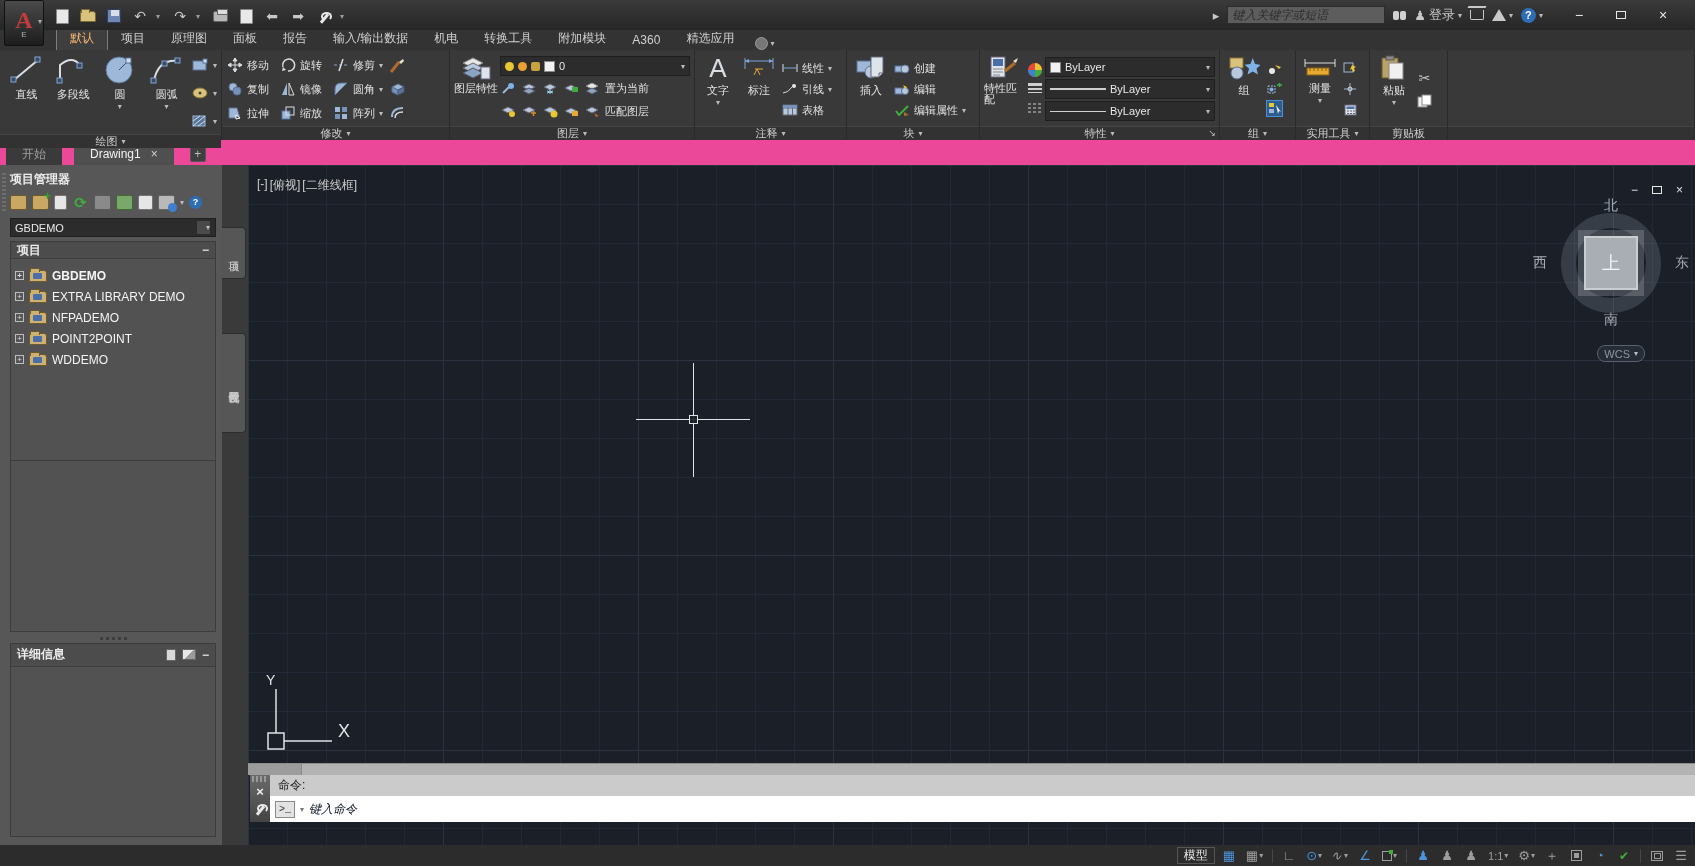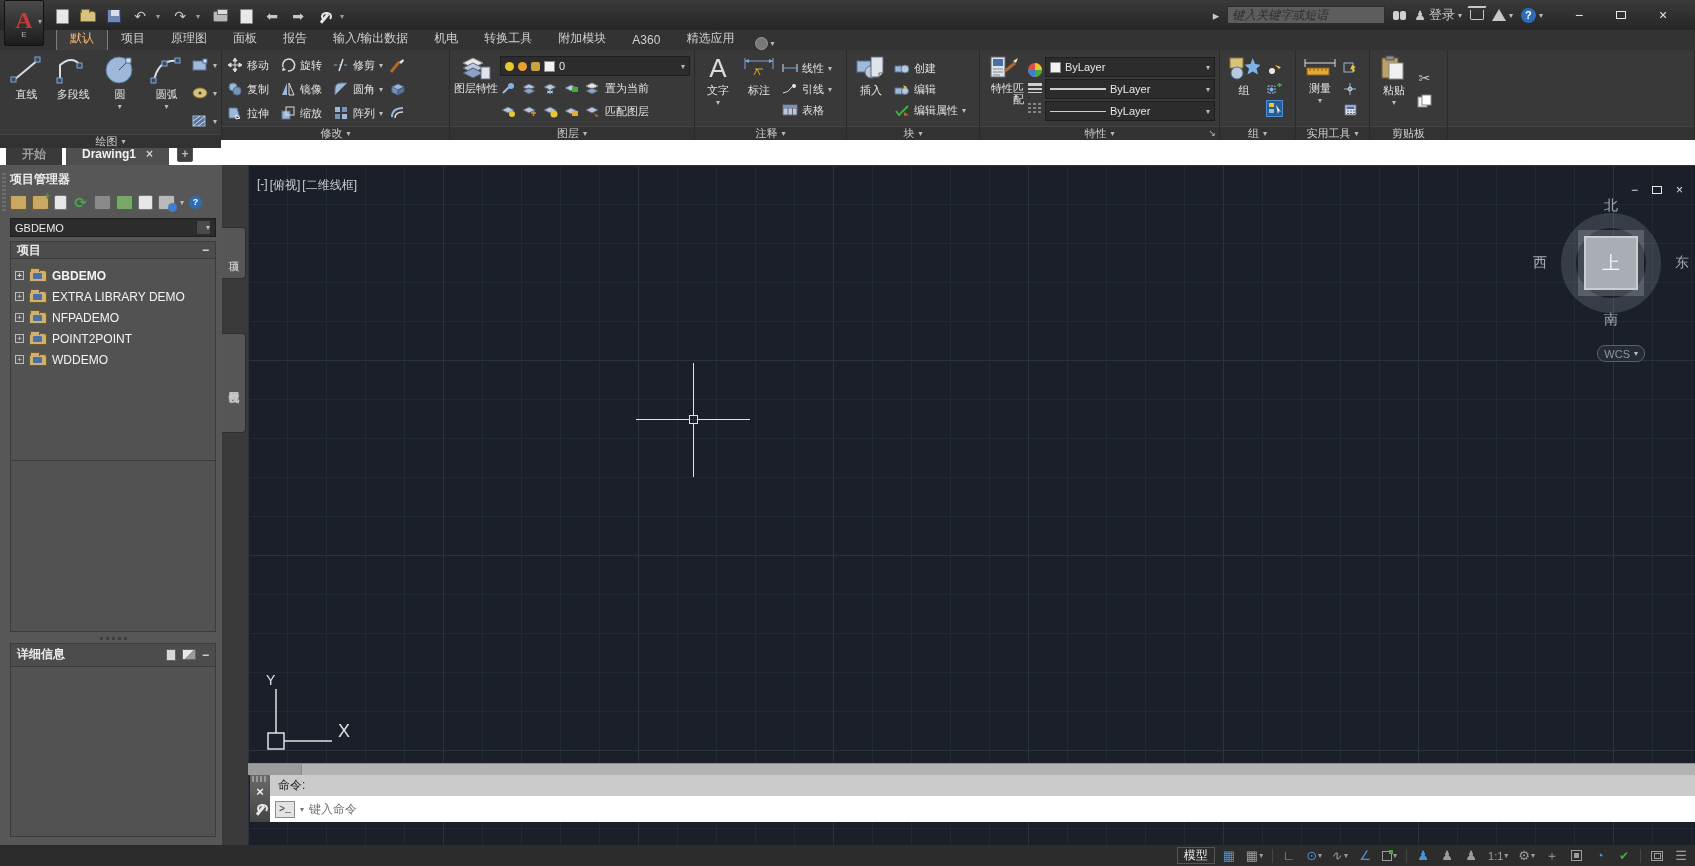--- a/index.html
+++ b/index.html
@@ -71,21 +71,21 @@
   .combo { background:#2c2c2c; border:1px solid #1f1f1f; display:flex; align-items:center; gap:4px;
     height:20px; padding:0 4px; color:#e8e8e8; font-size:11px; }
   .combo .caret { margin-left:auto; }
   .chip { width:11px; height:11px; display:inline-block; }
   .chip.white { background:#f2f2f2; border:1px solid #888; }
   .dot { width:9px; height:9px; border-radius:50%; display:inline-block; }
   .lw-line { flex:1; height:2px; background:#cfcfcf; }
   .prop-col { display:flex; flex-direction:column; gap:2px; justify-content:center; }
 
   
-  #filetabs { height:25px; background:#ffffff; display:flex; align-items:flex-end; gap:4px; padding-left:6px;font-weight:bold; }
+  #filetabs { height:25px; background:#ec4899; display:flex; align-items:flex-end; gap:12px; padding-left:6px; }
   .ftab { height:22px; padding:0 16px; display:flex; align-items:center; gap:10px; font-size:12px;
     border-radius:3px 3px 0 0; }
   .ftab.start { background:#3a3a3a; color:#9f9f9f; }
   .ftab.active { background:#4f4f4f; color:#f2f2f2; }
   .ftab .x { color:#cfcfcf; font-size:12px; }
   .ftab-plus { width:16px; height:16px; margin:0 0 3px 4px; background:#3f3f3f; border:1px solid #555;
     color:#bbb; display:flex; align-items:center; justify-content:center; font-size:12px; border-radius:2px; }
 
   
   #workspace { height:680px; display:flex; position:relative; }
@@ -168,21 +168,21 @@
   #cmd-strip { width:20px; background:linear-gradient(#6a6a6a,#444); display:flex; flex-direction:column; align-items:center; }
   #cmd-strip .dots { width:16px; height:6px; margin:1px 0 2px;
     background:repeating-linear-gradient(90deg,#9a9a9a 0 2px, transparent 2px 4px); }
   #cmd-strip .x { color:#f0f0f0; font-size:13px; font-weight:bold; line-height:16px; }
   #cmd-main { flex:1; display:flex; flex-direction:column; }
   #cmd-history { height:21px; background:#cbcbcb; color:#1d1d1d; font-size:12px; display:flex; align-items:center; padding-left:8px; }
   #cmd-input-row { flex:1; background:#fff; display:flex; align-items:center; gap:5px; padding-left:5px; }
   #cmd-chip { width:20px; height:17px; background:#e3e3e3; border:1px solid #8a8a8a; color:#333; font-size:10px;
     font-family:"Liberation Mono","DejaVu Sans Mono",monospace; display:flex; align-items:center; justify-content:center; }
   #cmd-input-row .caret { color:#777; }
-  #cmd-placeholder { color:#737373; font-size:12px; }
+  #cmd-placeholder { color:#0f172a; font-style:italic; font-size:12px; }
   .wrench { width:13px; height:13px; position:relative; margin-top:4px; }
   .wrench:before { content:""; position:absolute; left:5px; top:1px; width:3px; height:11px; background:#e8e8e8; transform:rotate(40deg); }
   .wrench:after { content:""; position:absolute; left:3px; top:0; width:7px; height:5px; border:2px solid #e8e8e8; border-radius:50%; border-bottom-color:transparent; }
 
   
   #statusbar { height:21px; background:#2c2c2c; display:flex; align-items:center; justify-content:flex-end; gap:4px; padding-right:4px; }
   .st { min-width:20px; height:19px; display:flex; align-items:center; justify-content:center; gap:1px;
     color:#9d9d9d; font-size:13px; padding:0 3px; }
   .st.blue { color:#4b93dd; }
   .st .caret { font-size:8px; color:#9d9d9d; }
@@ -673,21 +673,21 @@
   <div class="panel" style="width:240px">
     <div class="pbody">
       <div class="bigbtn" style="width:40px">
         <svg width="30" height="26">
             <rect x="2" y="2" width="14" height="20" fill="#dde4ec" stroke="#667"></rect>
             <rect x="4" y="4" width="10" height="7" fill="#4a6ea8"></rect>
             <path d="M4 14 h10 M4 17 h10 M4 20 h7" stroke="#888"></path>
             <path d="M16 16 L26 8" stroke="#b06a2a" stroke-width="3"></path>
             <path d="M24 6 l5 -3 l-2 5z" fill="#e8e0d0"></path>
           </svg>
-        <span style="line-height:11px;text-align:right">特性匹配</span>
+        <span style="line-height:11px;text-align:left">特性匹配</span>
       </div>
       <div class="prop-col">
         <span class="sicon">
             <svg width="16" height="16">
               <circle cx="8" cy="8" r="7" fill="#e84a3a"></circle>
               <path d="M8 8 L8 1 A7 7 0 0 1 15 8z" fill="#e8c832"></path>
               <path d="M8 8 L15 8 A7 7 0 0 1 8 15z" fill="#3fae3f"></path>
               <path d="M8 8 L8 15 A7 7 0 0 1 1 8z" fill="#3f7fd0"></path>
             </svg>
           </span>

